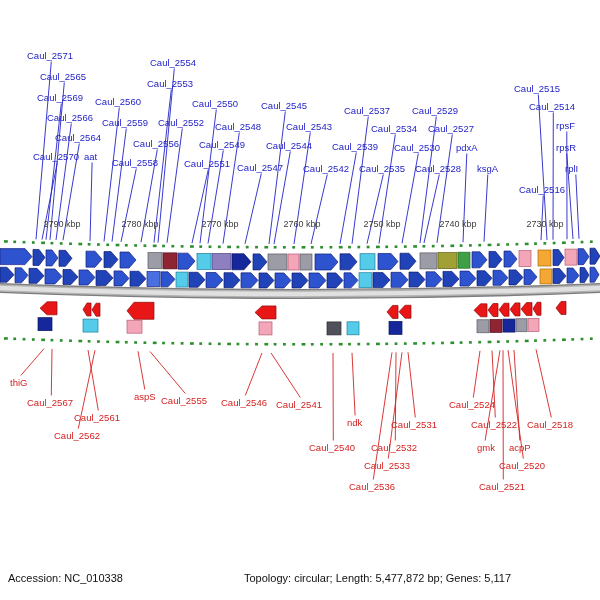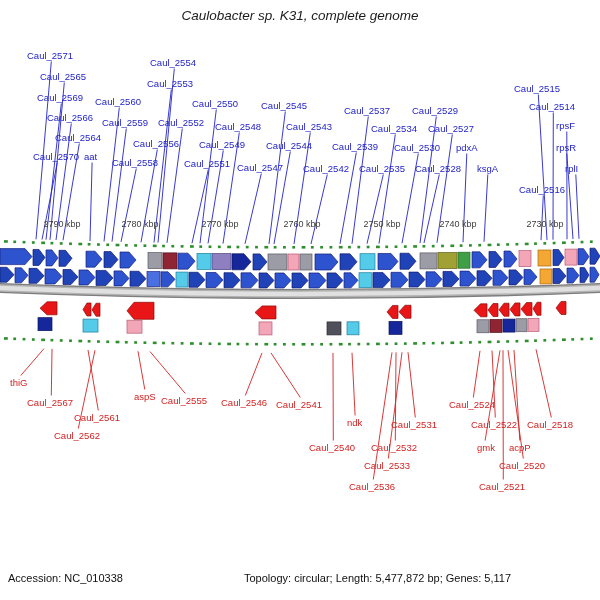--- a/index.html
+++ b/index.html
@@ -10,21 +10,20 @@
   #map { position: absolute; top: 0; left: 0; }
   #map text { font-family: "Liberation Sans", sans-serif; }
   .footer { position: absolute; top: 572px; left: 0; width: 600px; font-size: 11px; color: #111; }
   .footer .acc { position: absolute; left: 8px; text-align: right; }
   .footer .sum { position: absolute; left: 244px; }
 </style>
 </head>
 <body>
 
 <div class="page">
-  <div class="title">Caulobacter sp. K31, complete genome</div>
   <svg id="map" width="600" height="600" viewBox="0 0 600 600">
       <rect x="4" y="240.15893333333332" width="3.8" height="2.6" fill="#2e8f2e"></rect>
       <rect x="4" y="337.1589333333333" width="3.8" height="2.6" fill="#2e8f2e"></rect>
       <rect x="13.3" y="240.52020733333333" width="2.8" height="2.6" fill="#2e8f2e"></rect>
       <rect x="13.3" y="337.52020733333336" width="2.8" height="2.6" fill="#2e8f2e"></rect>
       <rect x="22.6" y="240.86994933333332" width="2.8" height="2.6" fill="#2e8f2e"></rect>
       <rect x="22.6" y="337.86994933333335" width="2.8" height="2.6" fill="#2e8f2e"></rect>
       <rect x="31.900000000000002" y="241.20815933333333" width="2.8" height="2.6" fill="#2e8f2e"></rect>
       <rect x="31.900000000000002" y="338.20815933333336" width="2.8" height="2.6" fill="#2e8f2e"></rect>
       <rect x="41.2" y="241.53483733333334" width="3.8" height="2.6" fill="#2e8f2e"></rect>

